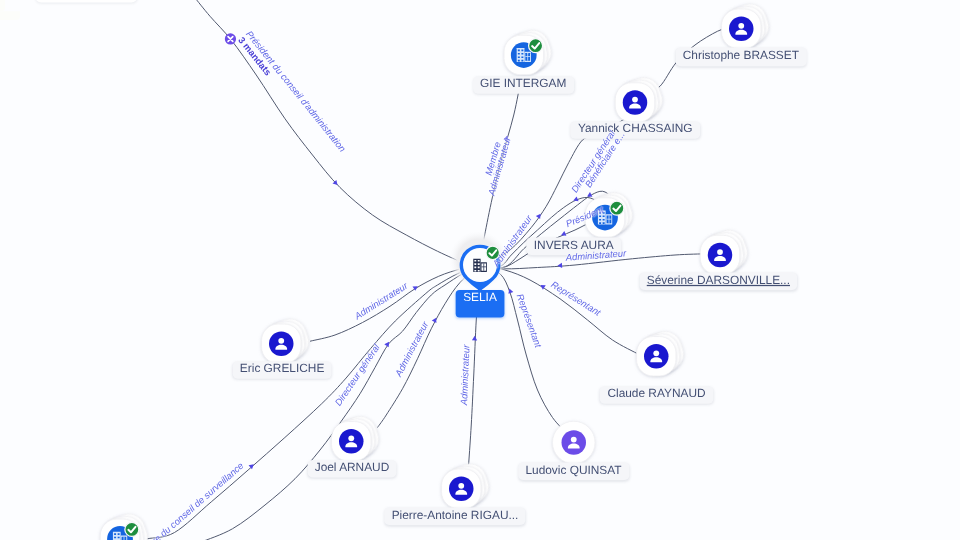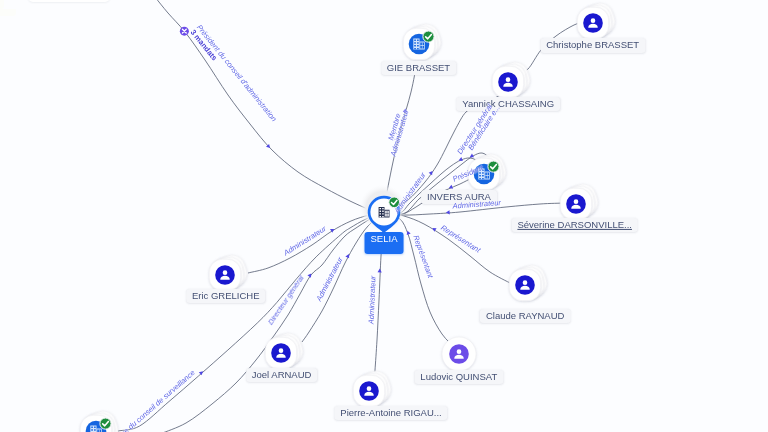--- a/index.html
+++ b/index.html
@@ -259,28 +259,28 @@
       <path d="M 0,-2.1 L 3.7,0 L 0,2.1 Z" fill="#4f46e5" transform="translate(408.69,234.25) rotate(250.15)"></path>
       <path d="M 0,-2.1 L 3.7,0 L 0,2.1 Z" fill="#4f46e5" transform="translate(379.64,272.31) rotate(272.43)"></path>
       <path d="M 0,-2.1 L 3.7,0 L 0,2.1 Z" fill="#4f46e5" transform="translate(347.26,257.39) rotate(297.66)"></path>
       <path d="M 0,-2.1 L 3.7,0 L 0,2.1 Z" fill="#4f46e5" transform="translate(331.12,230.89) rotate(327.84)"></path>
       <path d="M 0,-2.1 L 3.7,0 L 0,2.1 Z" fill="#4f46e5" transform="translate(309.19,276.55) rotate(304.10)"></path>
       <path d="M 0,-2.1 L 3.7,0 L 0,2.1 Z" fill="#4f46e5" transform="translate(200.22,373.75) rotate(318.72)"></path>
       <path d="M 0,-2.1 L 3.7,0 L 0,2.1 Z" fill="#4f46e5" transform="translate(267.55,145.33) rotate(47.60)"></path>
     </svg>
   <div id="nodes">
       <div class="root-label" style="left: 384px; top: 243.2px;">SELIA</div>
-      <div class="nlabel" style="left: 418.5px; top: 67.5px;">GIE BRASSET</div>
+      <div class="nlabel" style="left: 418.5px; top: 67.5px;">GIE INTERGAM</div>
       <div class="nlabel" style="left: 459px; top: 197.1px;">INVERS AURA</div>
       <div class="nlabel" style="left: 592.7px; top: 45.4px;">Christophe BRASSET</div>
       <div class="nlabel" style="left: 508.2px; top: 103.7px;">Yannick CHASSAING</div>
       <div class="nlabel" style="left: 574.7px; top: 224.9px; text-decoration: underline;">Séverine DARSONVILLE...</div>
       <div class="nlabel" style="left: 525.2px; top: 316px;">Claude RAYNAUD</div>
       <div class="nlabel" style="left: 458.8px; top: 376.7px;">Ludovic QUINSAT</div>
-      <div class="nlabel" style="left: 391px; top: 412.6px;">Pierre-Antoine RIGAU...</div>
+      <div class="nlabel" style="left: 364px; top: 412.6px;">Pierre-Antoine RIGAU...</div>
       <div class="nlabel" style="left: 281.6px; top: 375.3px;">Joel ARNAUD</div>
       <div class="nlabel" style="left: 225.7px; top: 295.9px; text-align: center;">Eric GRELICHE</div>
       <div class="elabel" style="left: 187.63px; top: 33.6546px; transform: rotate(51.04deg) translate(0px, -100%);">Président du conseil d'administration<div class="sub">3 mandats</div></div>
       <div class="elabel" style="left: 402.88px; top: 115.144px; transform: rotate(-73.84deg) translate(-100%, -100%);">Membre</div>
       <div class="elabel" style="left: 410.914px; top: 111.145px; transform: rotate(-73.93deg) translate(-100%, -100%);">Administrateur</div>
       <div class="elabel" style="left: 427.502px; top: 176.319px; transform: rotate(-54.61deg) translate(-100%, -100%);">Administrateur</div>
       <div class="elabel" style="left: 463.118px; top: 155.584px; transform: rotate(-57deg) translate(0px, -100%);">Directeur général</div>
       <div class="elabel" style="left: 473.998px; top: 151.958px; transform: rotate(-57deg) translate(0px, -100%);">Bénéficiaire e...</div>
       <div class="elabel" style="left: 455.113px; top: 184.392px; transform: rotate(-22.44deg) translate(0px, -100%);">Président</div>
       <div class="elabel" style="left: 453.038px; top: 211.019px; transform: rotate(-4.18deg) translate(0px, -100%);">Administrateur</div>

